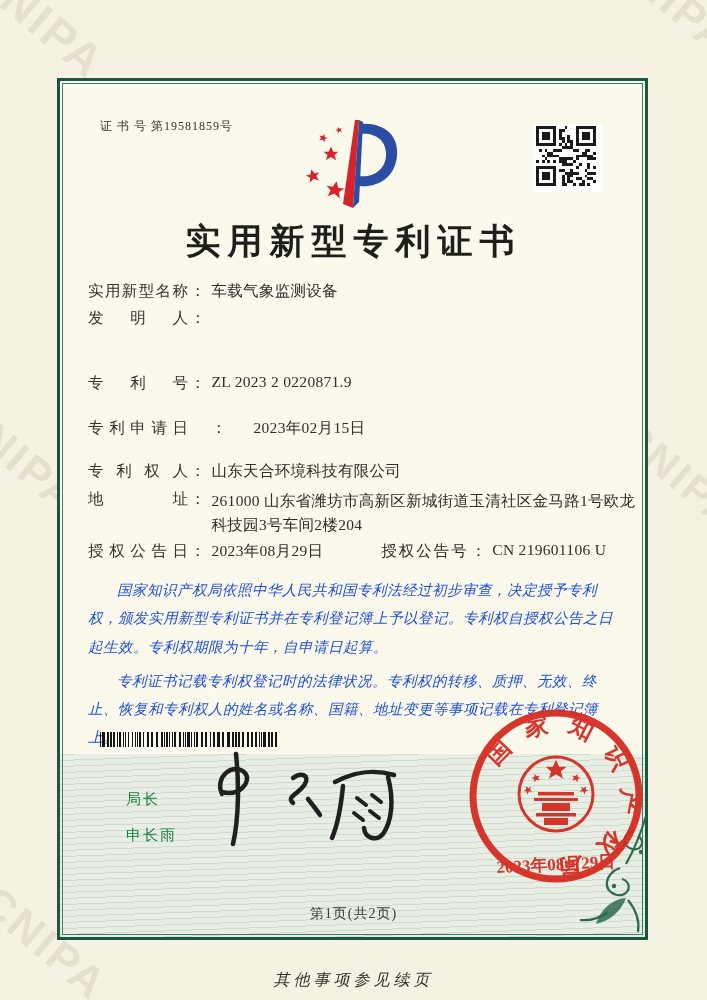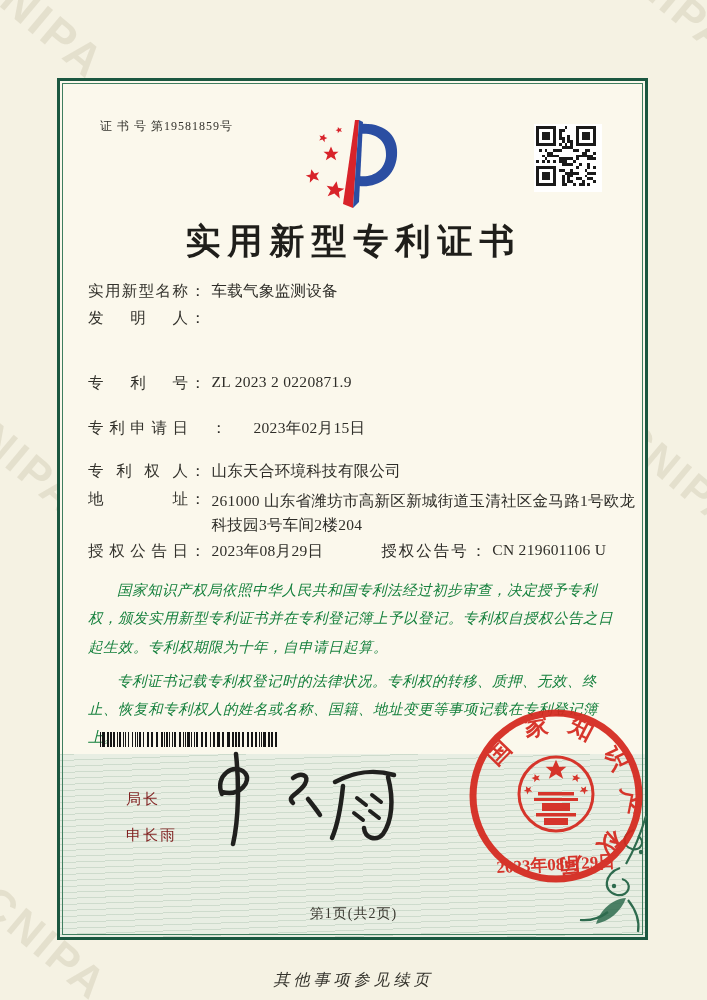--- a/index.html
+++ b/index.html
@@ -54,28 +54,28 @@
   }
   .row .colon{flex:none;margin:0 6px 0 2px;}
   .row .val{color:#2e2d28;letter-spacing:0.3px;}
   .r0{top:281px;} .r1{top:308px;} .r2{top:373px;} .r3{top:418px;gap:21px;} .r4{top:461px;}
   .r5{top:489px;} .r5 .val{width:432px;line-height:1.55;}
   .r6{top:541px;}
   .row .pair2{display:flex;margin-left:58px;}
   
   .paras{
     position:absolute;left:88px;top:576px;width:532px;
-    font-style:italic;font-size:14.5px;line-height:1.95;color:#15803d;
+    font-style:italic;font-size:14.5px;line-height:1.95;color:#1d4ed8;
     letter-spacing:0.5px;
   }
   .paras p{margin:0 0 6px 0;text-indent:2em;}
   
   .barcode{position:absolute;left:100px;top:732px;width:182px;height:15px;}
   .sig-label{position:absolute;left:126px;font-family:"Liberation Sans","DejaVu Sans",sans-serif;
-    font-size:15px;color:#7f1d1d;letter-spacing:2px;}
+    font-size:15px;color:#15803d;letter-spacing:2px;}
   .sig-pos{top:790px;} .sig-name{top:826px;}
   .signature{position:absolute;left:198px;top:742px;width:215px;height:115px;}
   
   .seal{position:absolute;left:452px;top:708px;width:208px;height:180px;z-index:5;}
   
   .flourish{position:absolute;left:568px;top:812px;width:86px;height:124px;z-index:2;}
   
   .page-no{position:absolute;left:0;top:905px;width:707px;text-align:center;font-size:14px;color:#3a3930;letter-spacing:1px;}
   .cont-note{
     position:absolute;left:0;top:950px;width:707px;text-align:center;

